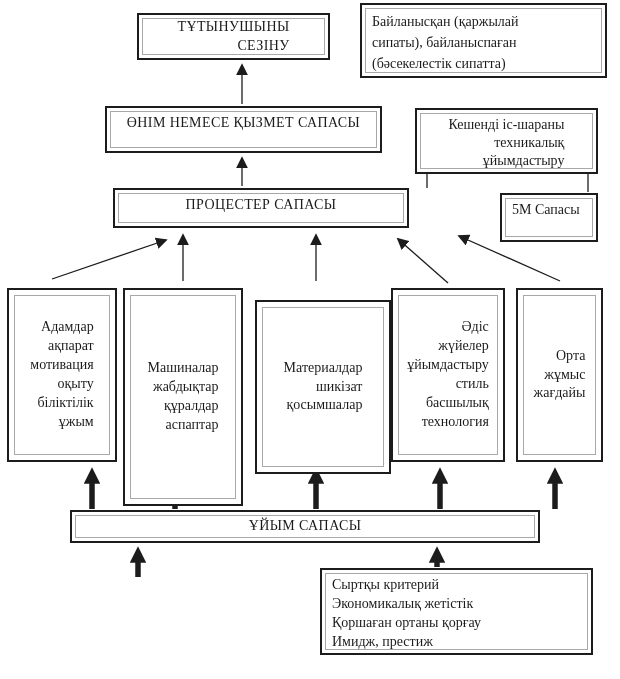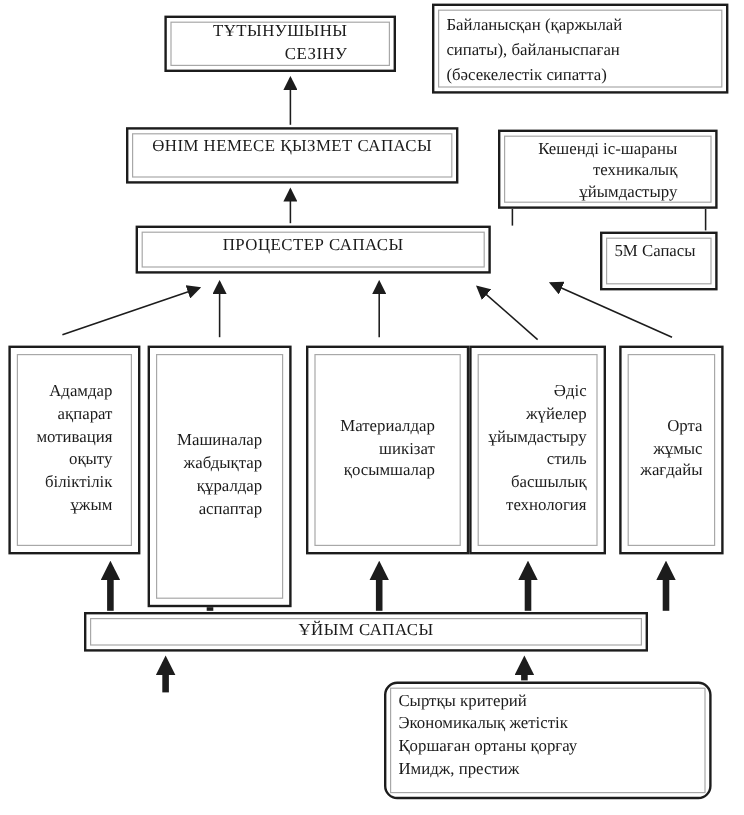--- a/index.html
+++ b/index.html
@@ -105,21 +105,21 @@
 оқыту
 біліктілік
 ұжым</div>
     </div>
     <div class="box" style="left:123px;top:288px;width:120px;height:218px;">
       <div class="inner">Машиналар
 жабдықтар
 құралдар
 аспаптар</div>
     </div>
-    <div class="box" style="left:255px;top:288px;width:136px;height:174px;">
+    <div class="box" style="left:255px;top:300px;width:136px;height:174px;">
       <div class="inner">Материалдар
 шикізат
 қосымшалар</div>
     </div>
     <div class="box" style="left:391px;top:288px;width:114px;height:174px;">
       <div class="inner">Әдіс
 жүйелер
 ұйымдастыру
 стиль
 басшылық
@@ -130,20 +130,20 @@
 жұмыс
 жағдайы</div>
     </div>
   </div>
 
   <div class="box" style="left:70px;top:510px;width:470px;height:33px;">
     <div class="inner caps">ҰЙЫМ САПАСЫ</div>
   </div>
 
 
-  <div class="box" style="left:320px;top:568px;width:273px;height:98px;border-radius:11px;">
+  <div class="box" style="left:320px;top:568px;width:273px;height:87px;">
     <div class="inner leftalign lh135">Сыртқы критерий
 Экономикалық жетістік
 Қоршаған ортаны қорғау
 Имидж, престиж</div>
   </div>
 
 </div>
 
 </body></html>

